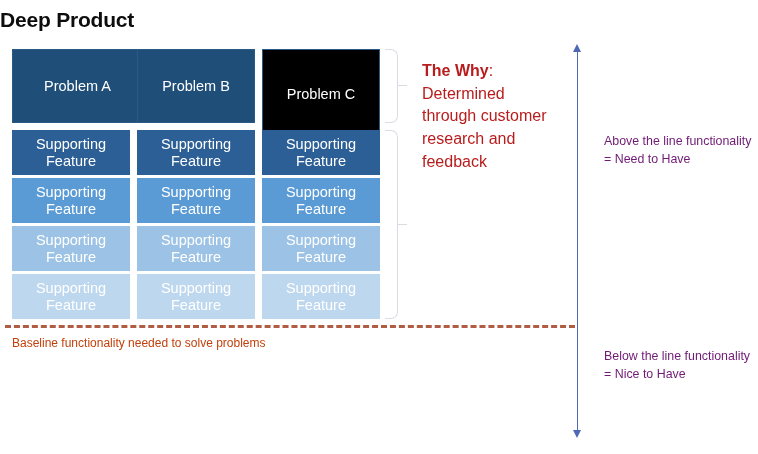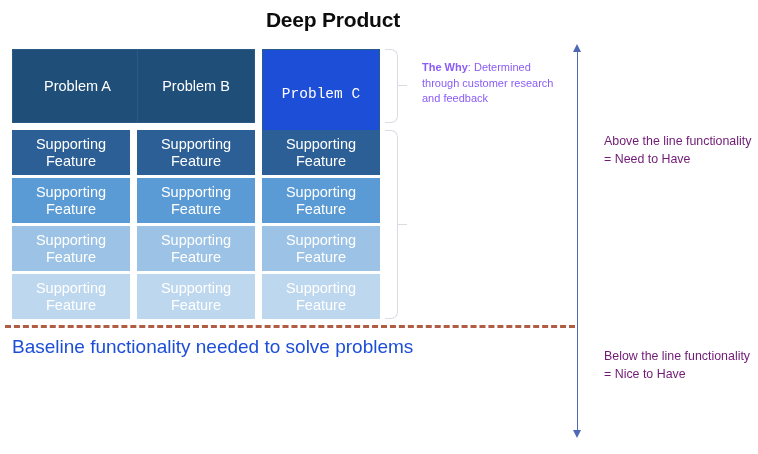--- a/index.html
+++ b/index.html
@@ -18,21 +18,21 @@
     width: 758px;
     height: 454px;
   }
 
   
   .title {
     position: absolute;
     left: 0;
     top: 8px;
     width: 400px;
-    text-align: right;
+    text-align: left;
     font-size: 21px;
     font-weight: bold;
     color: #0d0d0d;
     letter-spacing: -0.2px;
   }
 
   
   .box {
     position: absolute;
     box-sizing: border-box;
@@ -64,23 +64,23 @@
   .bracket-tick {
     position: absolute;
     height: 1.4px;
     width: 9px;
     background: #d9dde3;
   }
 
   
   .annot {
     position: absolute;
-    font-size: 11px;
+    font-size: 16px;
     line-height: 1.42;
-    color: #8b5cf6;
+    color: #b91c1c;
   }
   .annot b {
     font-weight: bold;
   }
 
   .side-note {
     position: absolute;
     font-size: 12.4px;
     line-height: 1.42;
     color: #701a75;
@@ -88,22 +88,22 @@
   }
 
   
   .dashed-line {
     position: absolute;
     height: 0;
     border-top: 3px dashed #b15c44;
   }
   .baseline-text {
     position: absolute;
-    font-size: 19px;
-    color: #1d4ed8;
+    font-size: 12px;
+    color: #c2410c;
     white-space: nowrap;
   }
 
   
   .vline {
     position: absolute;
     width: 1.6px;
     background: #4d69b5;
   }
   .arrow-head {
@@ -168,21 +168,21 @@
     <span>
       <span>Supporting</span><br><span>Feature</span>
     </span>
   </div>
   <div class="box feature-box" style="left:137px; top:274px; width:118px; height:45px; background:#bdd7ee;">
     <span>
       <span>Supporting</span><br><span>Feature</span>
     </span>
   </div>
 
-  <div class="box problem-box" style="left:262px; top:49px; width:118px; height:90px; background:#1d4ed8;font-family:Liberation Mono, monospace;">
+  <div class="box problem-box" style="left:262px; top:49px; width:118px; height:90px; background:#000000;">
     <span>Problem C</span>
   </div>
   <div class="box feature-box" style="left:262px; top:130px; width:118px; height:45px; background:#2c5f96;">
     <span>
       <span>Supporting</span><br><span>Feature</span>
     </span>
   </div>
   <div class="box feature-box" style="left:262px; top:178px; width:118px; height:45px; background:#5b9bd5;">
     <span>
       <span>Supporting</span><br><span>Feature</span>

